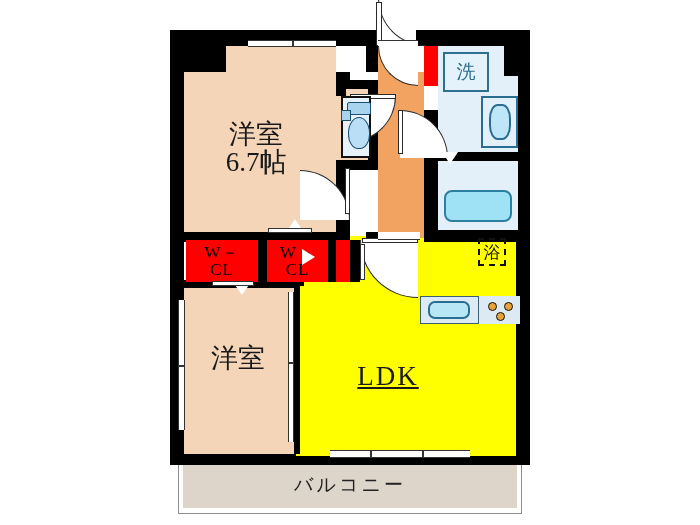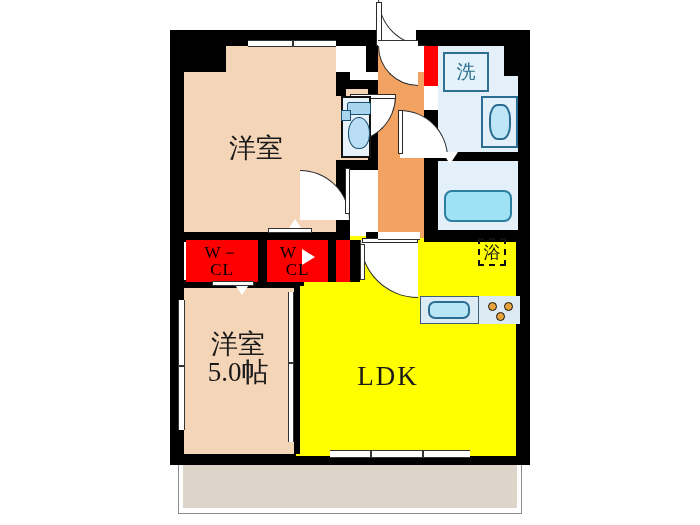--- a/index.html
+++ b/index.html
@@ -25,21 +25,21 @@
     position:absolute;
     display:flex;align-items:center;justify-content:center;
     text-align:center;
     color:#1a1a1a;
     line-height:1.05;
     white-space:pre;
     letter-spacing:0px;
   }
   .lbl-room{font-size:27px;}
   .lbl-room .num{font-size:27px;}
-  .lbl-ldk{font-size:27px;font-weight:normal;letter-spacing:2px;}
+  .lbl-ldk{font-size:27px;font-weight:normal;letter-spacing:2px;text-decoration:underline;}
   .lbl-cl{font-size:17px;color:#000;line-height:1.0;letter-spacing:1px;}
   .lbl-balcony{font-size:19px;letter-spacing:3px;color:#222;}
   .lbl-sen{font-size:19px;color:#2e6e8e;}
   .lbl-yoku{font-size:17px;color:#111;}
 
   
   .fix{position:absolute;box-sizing:border-box;}
   .toilet-box{background:#e7f2fb;border:2px solid #111;}
 
   .sen-box{background:#e3f2fb;border:2.5px solid #2f6f8f;}
@@ -67,20 +67,21 @@
 
   .balcony-frame{border:1.6px solid #8d8d8d;background:transparent;}
 </style>
 </head>
 <body>
 
 <div id="plan">
 
   <div class="abs balcony" style="left:183px;top:462px;width:334px;height:46px;"></div>
   <div class="abs balcony-frame" style="left:178px;top:458px;width:344px;height:56px;"></div>
+  <div class="label lbl-balcony" style="left:183px;top:470px;width:334px;height:30px;">バルコニー</div>
 
   <div class="abs wall" style="left:170px;top:30px;width:14px;height:435px;"></div>
 
   <div class="abs wall" style="left:516px;top:30px;width:14px;height:435px;"></div>
 
   <div class="abs wall" style="left:184px;top:30px;width:152px;height:16px;"></div>
 
   <div class="abs wall" style="left:184px;top:46px;width:42px;height:26px;"></div>
 
   <div class="abs wall" style="left:336px;top:30px;width:42px;height:16px;"></div>
@@ -232,24 +233,24 @@
     <div class="burner" style="left:25px;top:6px;width:7px;height:7px;"></div>
     <div class="burner" style="left:17px;top:16px;width:7px;height:7px;"></div>
   </div>
 
   <div class="abs yoku-box" style="left:478px;top:238px;width:28px;height:28px;">
     <span class="lbl-yoku">浴</span>
   </div>
 
   <div class="label lbl-room" style="left:196px;top:108px;width:120px;height:80px;flex-direction:column;">
     <span>洋室</span>
+    <span class="num">6.7帖</span>
   </div>
 
   <div class="label lbl-room" style="left:182px;top:318px;width:112px;height:80px;flex-direction:column;">
     <span>洋室</span>
-    <span class="num">5.0帖</span>
   </div>
 
   <div class="label lbl-ldk" style="left:318px;top:336px;width:140px;height:80px;flex-direction:column;">
     <span>LDK</span>
   </div>
 
 </div>
 
 </body></html>

